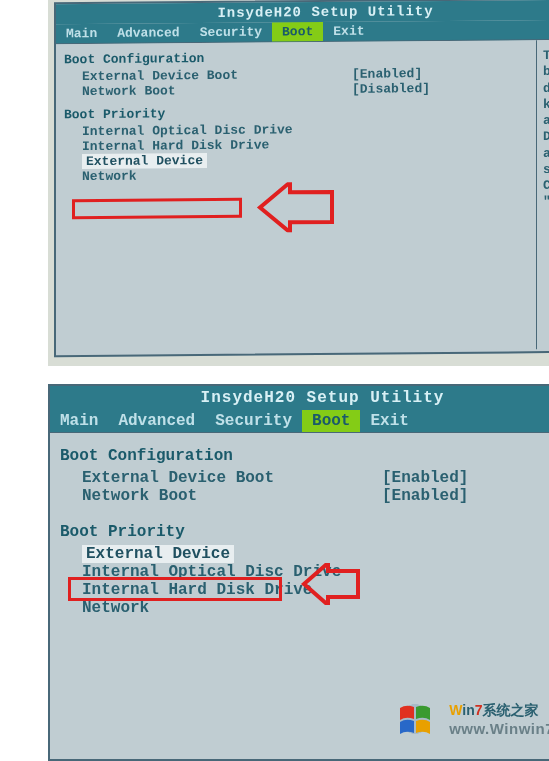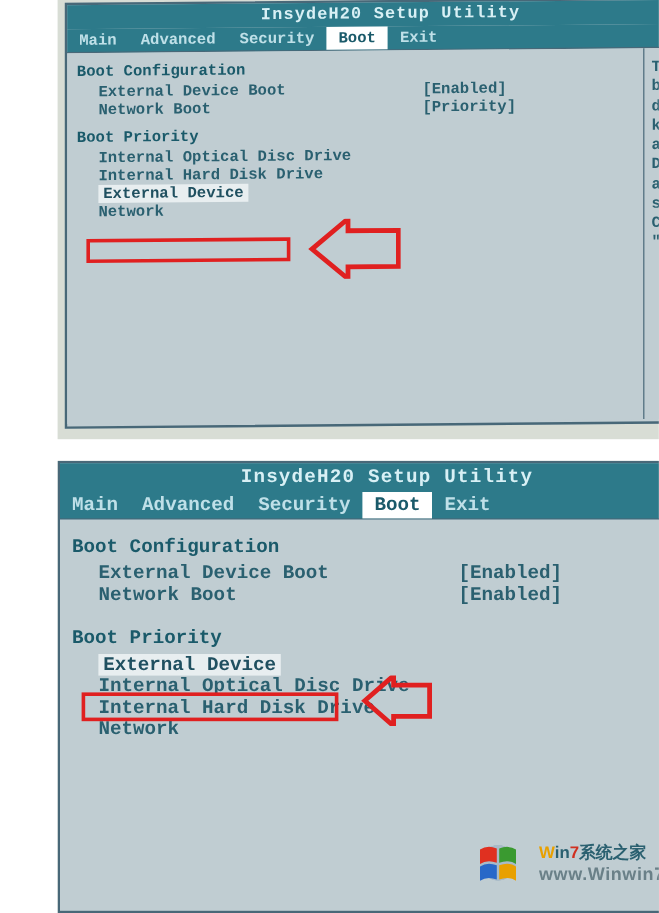--- a/index.html
+++ b/index.html
@@ -46,21 +46,21 @@
     font-weight: bold;
     color: #bfe0e8;
     border-bottom: 1px solid #486878;
   }
   .s2 .menu-bar { font-size: 16px; }
   .menu-item {
     padding: 2px 10px;
     cursor: pointer;
   }
   .menu-item.active {
-    background: #ffffff;
+    background: #84cc16;
     color: #1a5a6a;
   }
 
   .content-row { display: flex; height: calc(100% - 42px); }
   .s2 .content-row { height: calc(100% - 48px); }
   .main-pane {
     flex: 1;
     background: #c0cdd2;
     color: #2a6070;
     padding: 8px 8px;
@@ -155,21 +155,21 @@
     </div>
     <div class="content-row">
       <div class="main-pane">
         <div class="heading">Boot Configuration</div>
         <div class="entry">
           <span class="label">External Device Boot</span>
           <span class="value">[Enabled]</span>
         </div>
         <div class="entry">
           <span class="label">Network Boot</span>
-          <span class="value">[Priority]</span>
+          <span class="value">[Disabled]</span>
         </div>
         <div class="content-gap"></div>
         <div class="heading">Boot Priority</div>
         <div class="prio-item">Internal Optical Disc Drive</div>
         <div class="prio-item">Internal Hard Disk Drive</div>
         <div class="prio-item"><span class="selected">External Device</span></div>
         <div class="prio-item">Network</div>
 
         <div class="red-box"></div>
         <svg class="arrow" viewBox="0 0 80 50">

